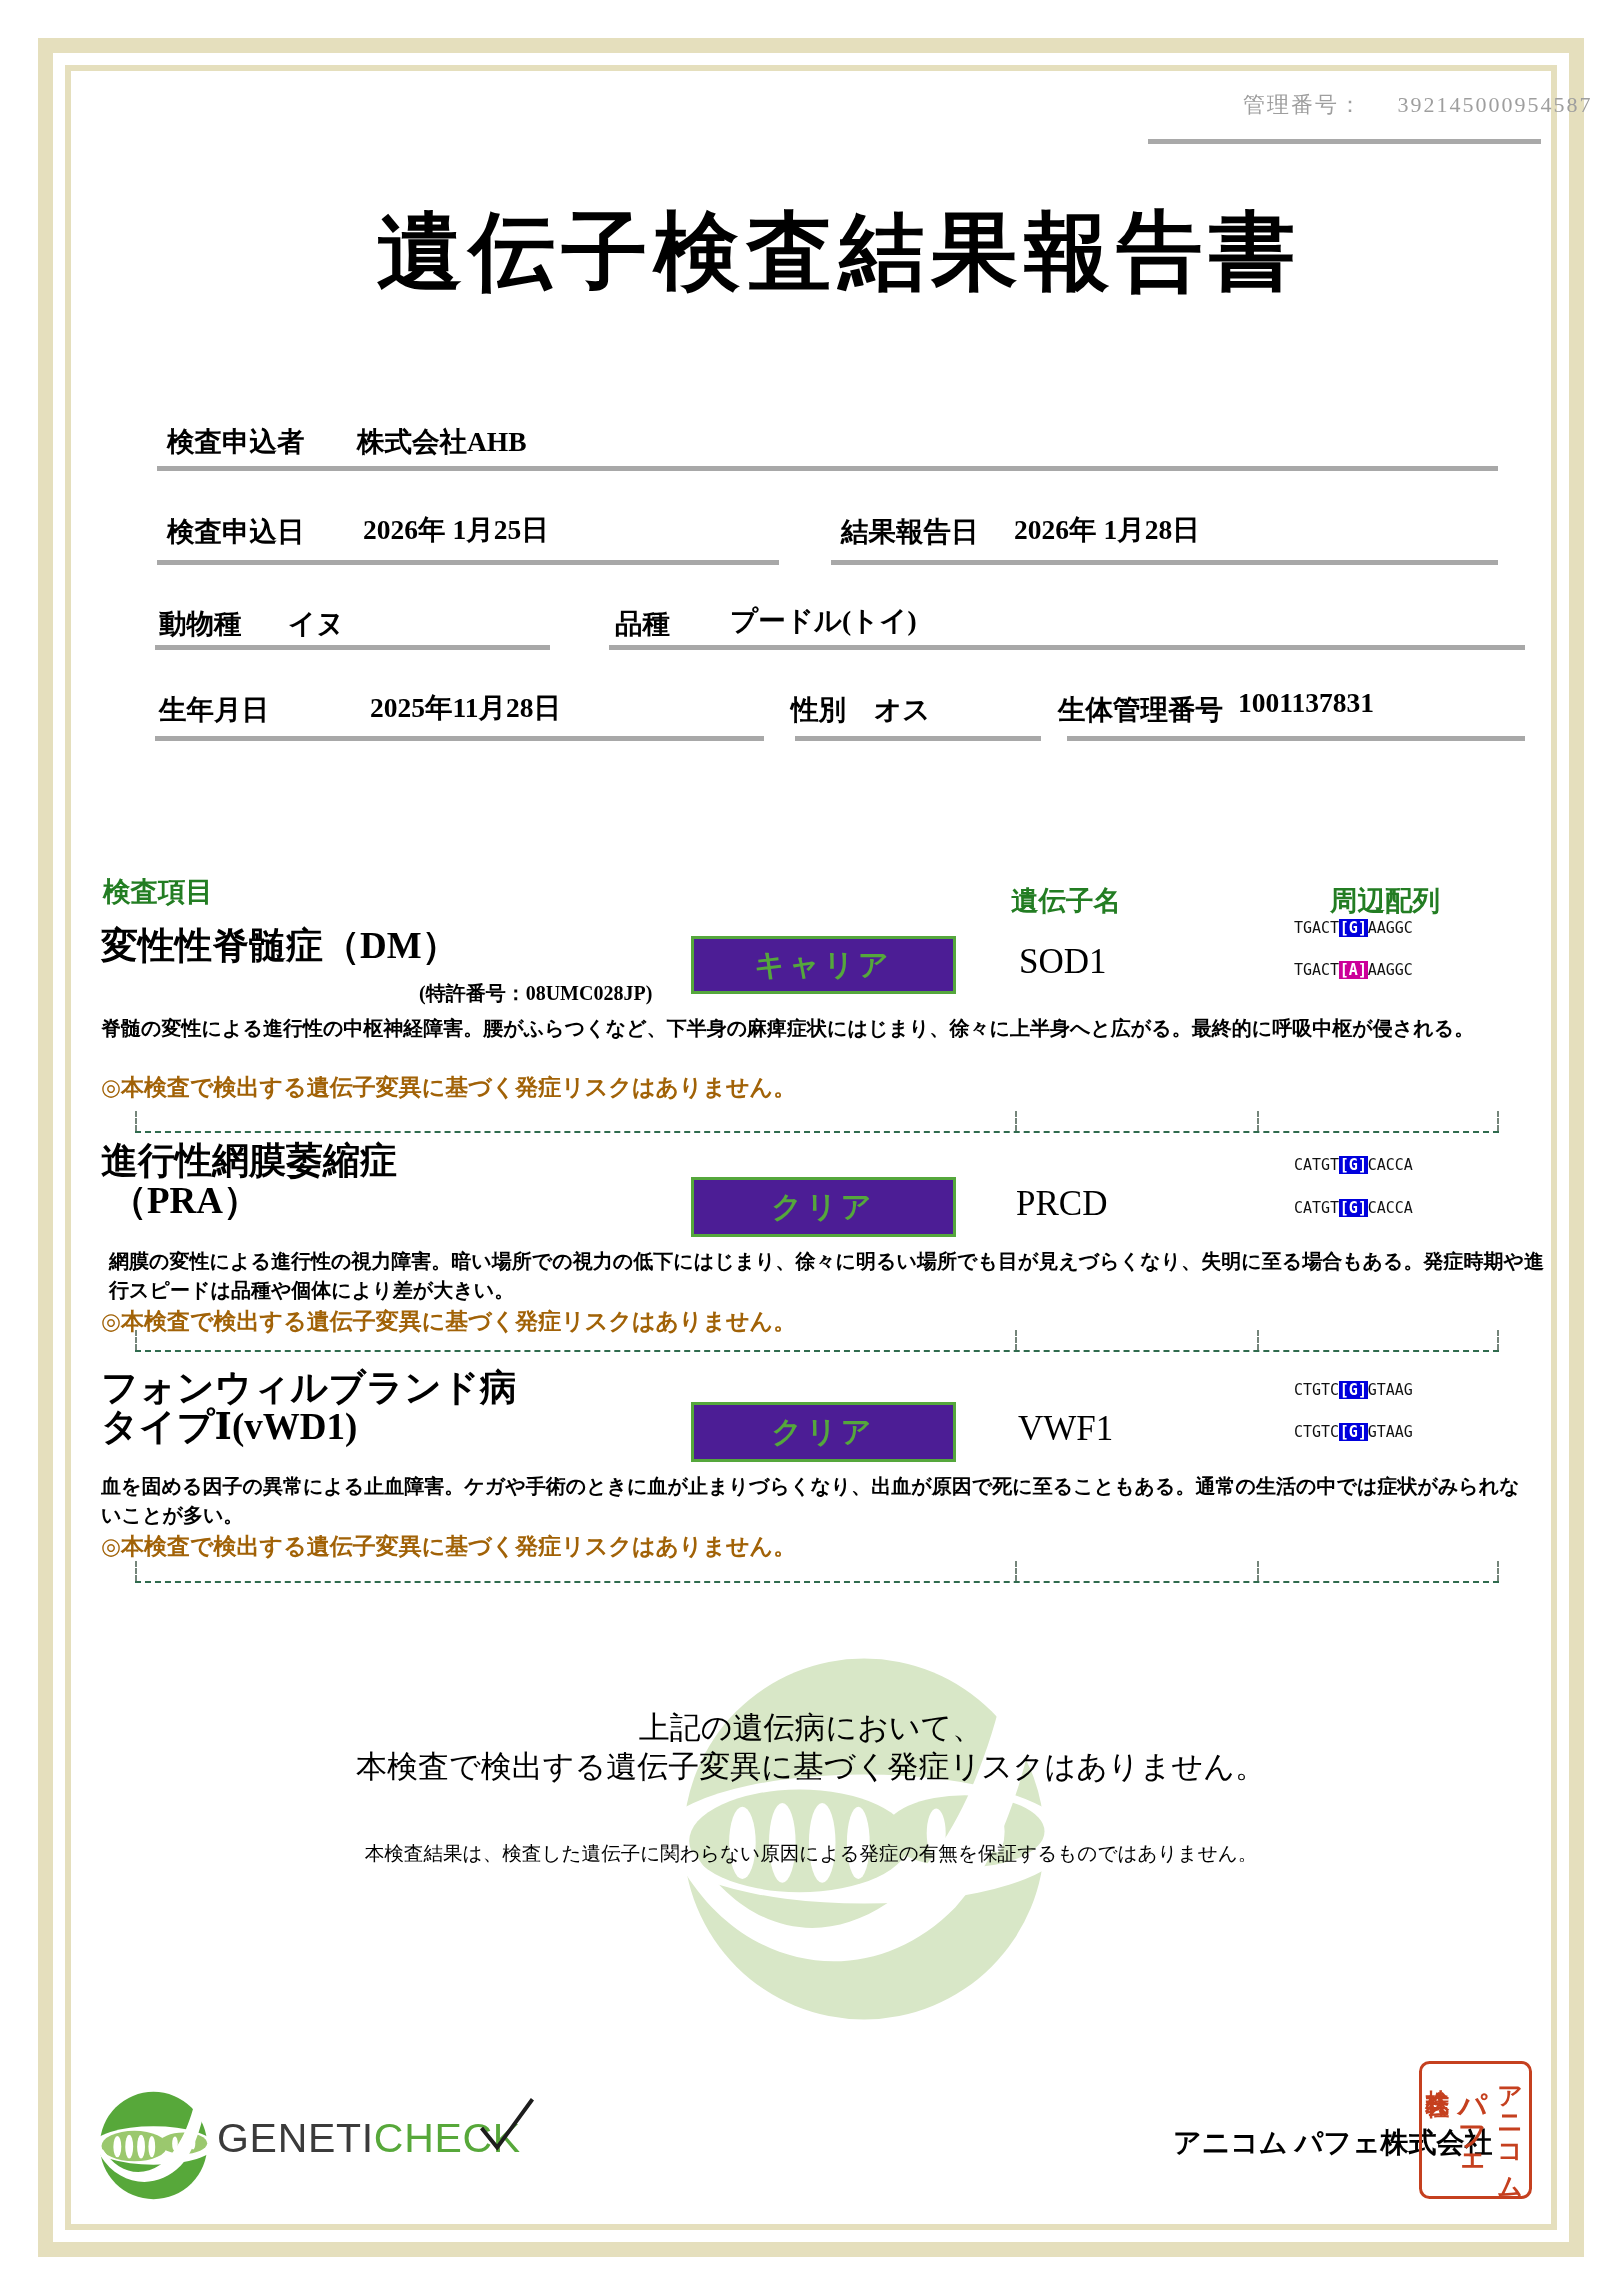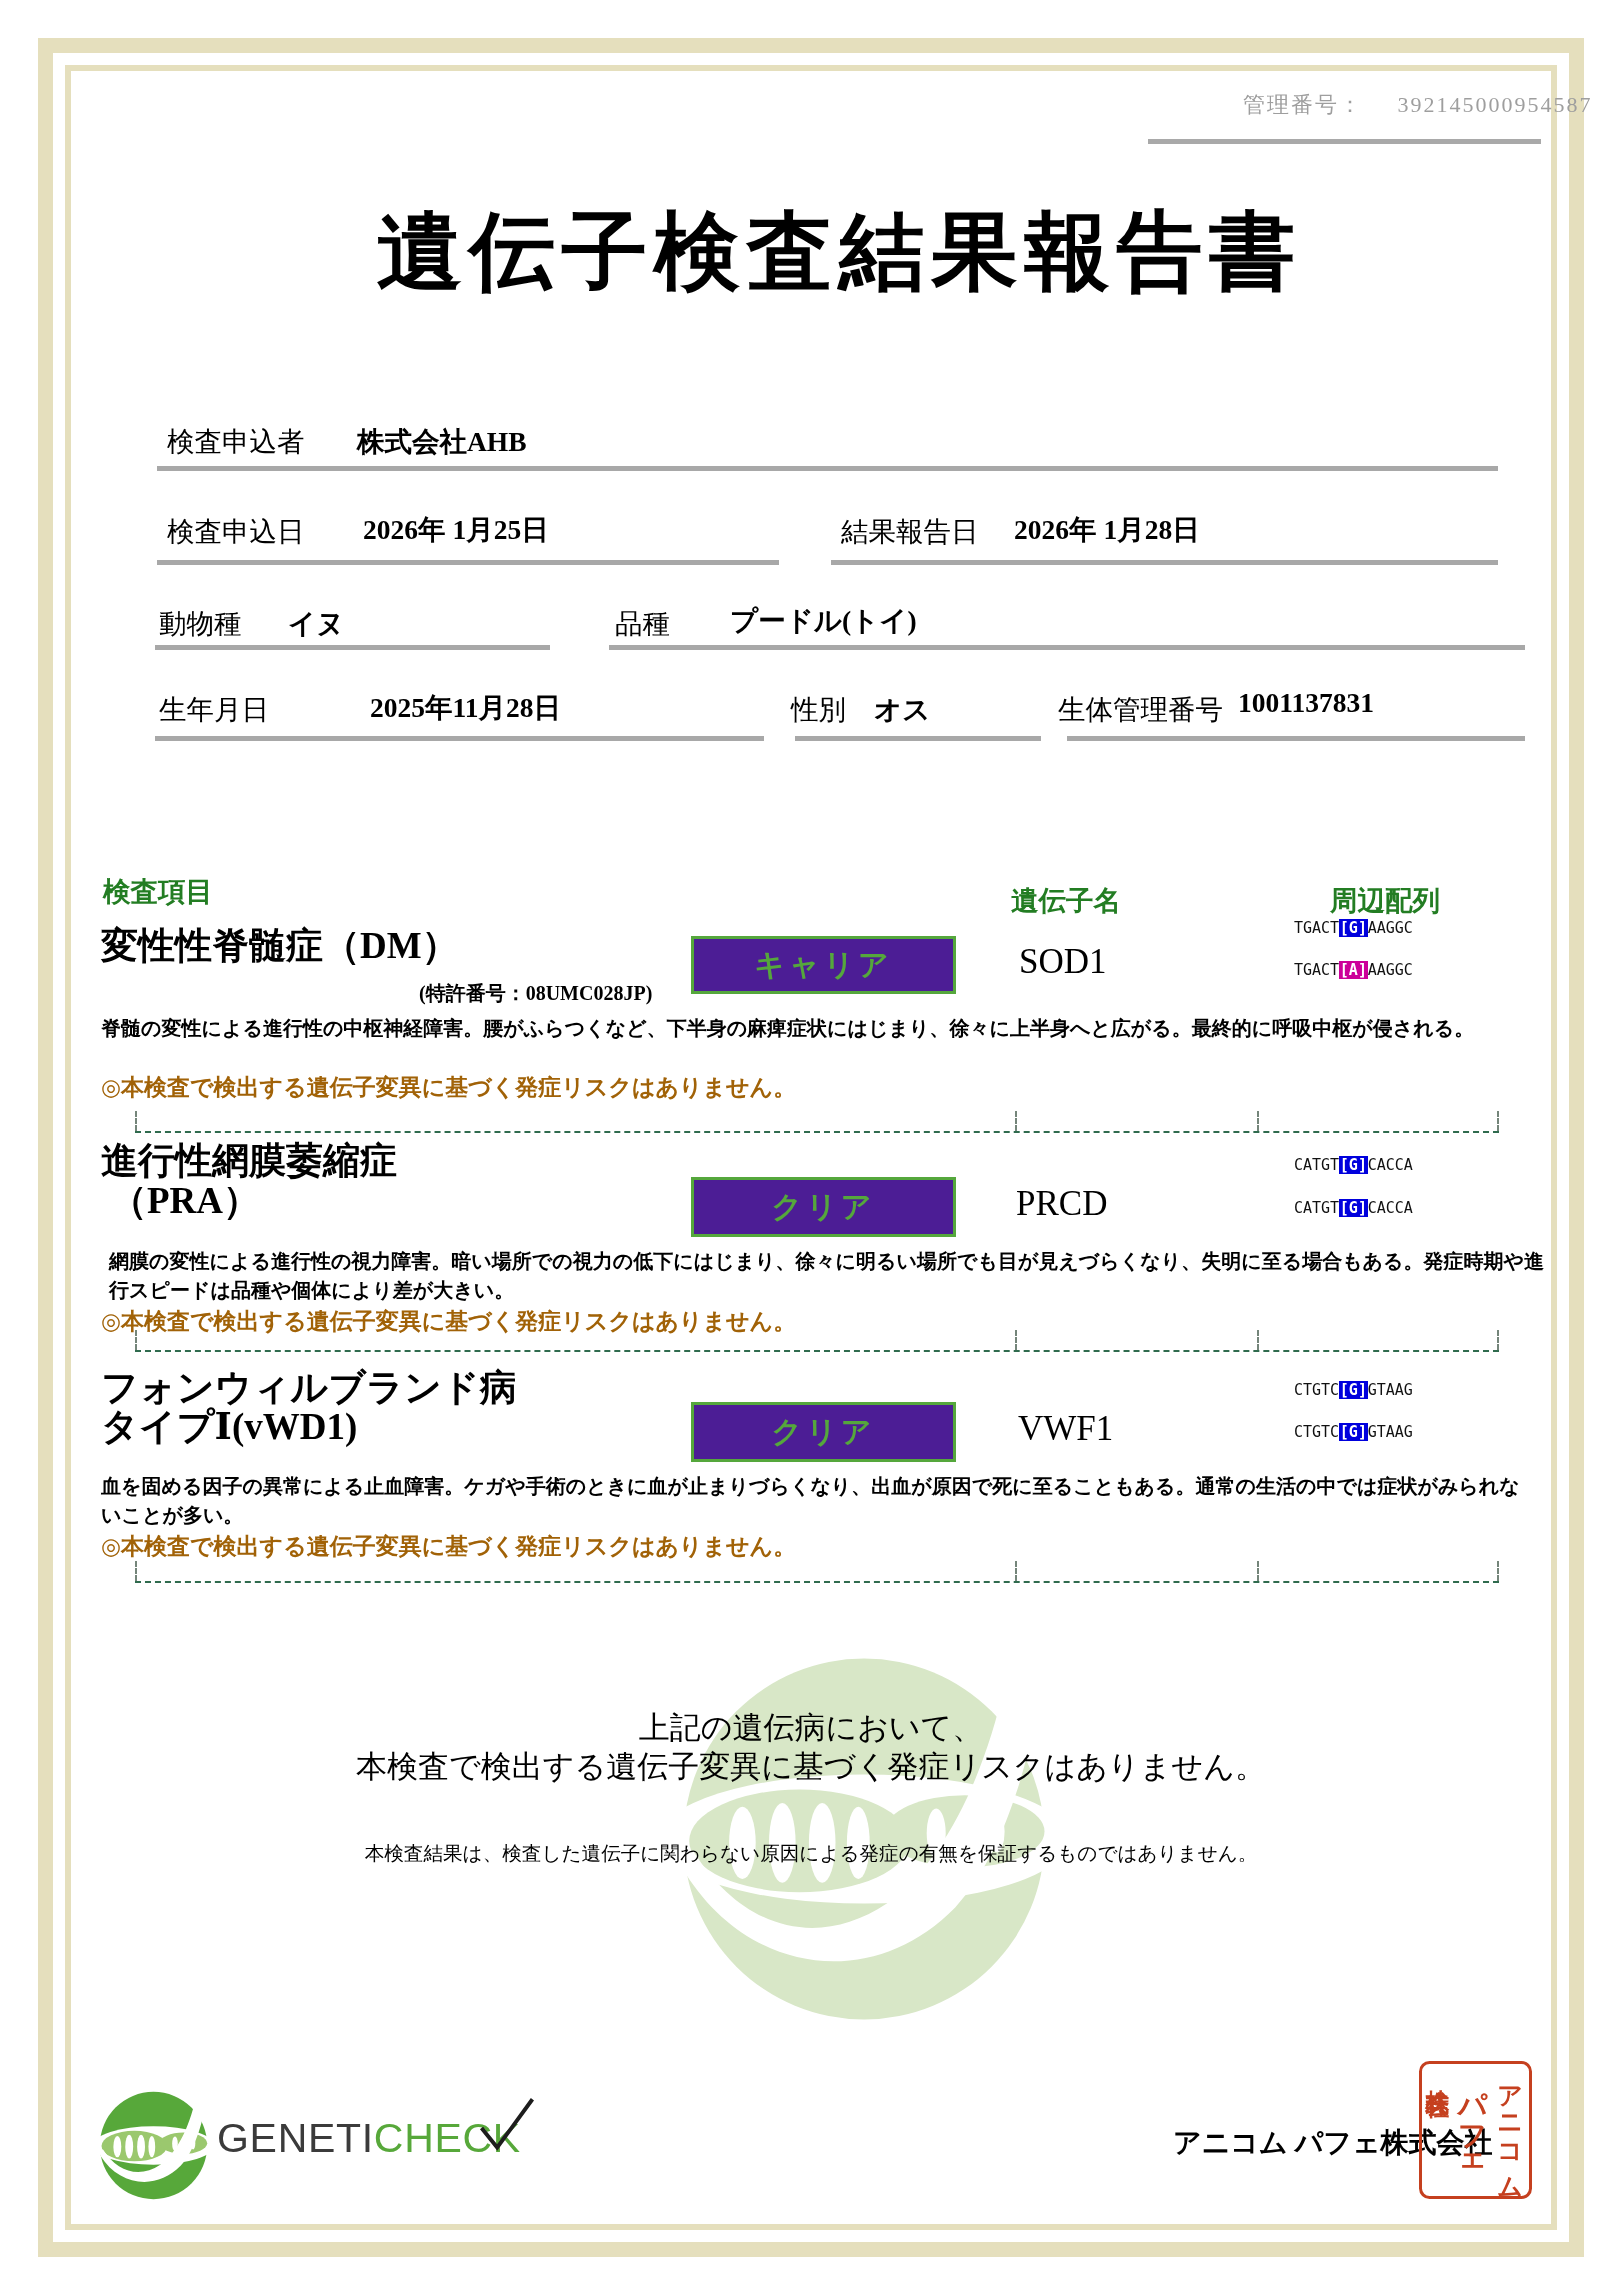--- a/index.html
+++ b/index.html
@@ -7,21 +7,21 @@
         font-family:"Liberation Serif","DejaVu Serif",serif;color:#000;}
   .abs{position:absolute;}
   
   .frame-outer{position:absolute;top:38px;left:38px;right:38px;bottom:38px;border:15.7px solid #e5dfbd;}
   .frame-inner{position:absolute;top:65px;left:65px;right:65px;bottom:65px;border:6.5px solid #e5dfbd;}
   
   .control-no{top:90px;left:1243px;font-size:22px;color:#9e9e9e;letter-spacing:2px;white-space:nowrap;}
   .control-ul{top:139px;left:1148px;width:393px;height:4.6px;background:#a9a9a9;}
   .title{top:194px;left:0;width:100%;text-align:center;font-size:86px;font-weight:bold;letter-spacing:6.5px;margin-left:28px;}
   
-  .flabel{font-size:27.5px;font-weight:normal;white-space:nowrap;}
+  .flabel{font-size:27.5px;font-weight:bold;white-space:nowrap;}
   .fvalue{font-size:27.5px;font-weight:bold;white-space:nowrap;}
   .ul{height:4.6px;background:#a8a8a8;}
   
   .thead{font-size:27.5px;font-weight:bold;color:#237d23;white-space:nowrap;}
   
   .dname{font-size:37px;font-weight:bold;white-space:nowrap;line-height:1.0;}
   .patent{font-size:20px;font-weight:bold;white-space:nowrap;}
   .rbox{width:259px;height:52px;border:3.3px solid #55a73c;background:#4c1d95;
         display:flex;align-items:center;justify-content:center;font-weight:bold;}
   .rbox span{font-size:30px;color:#55a73c;letter-spacing:3.9px;white-space:nowrap;}

